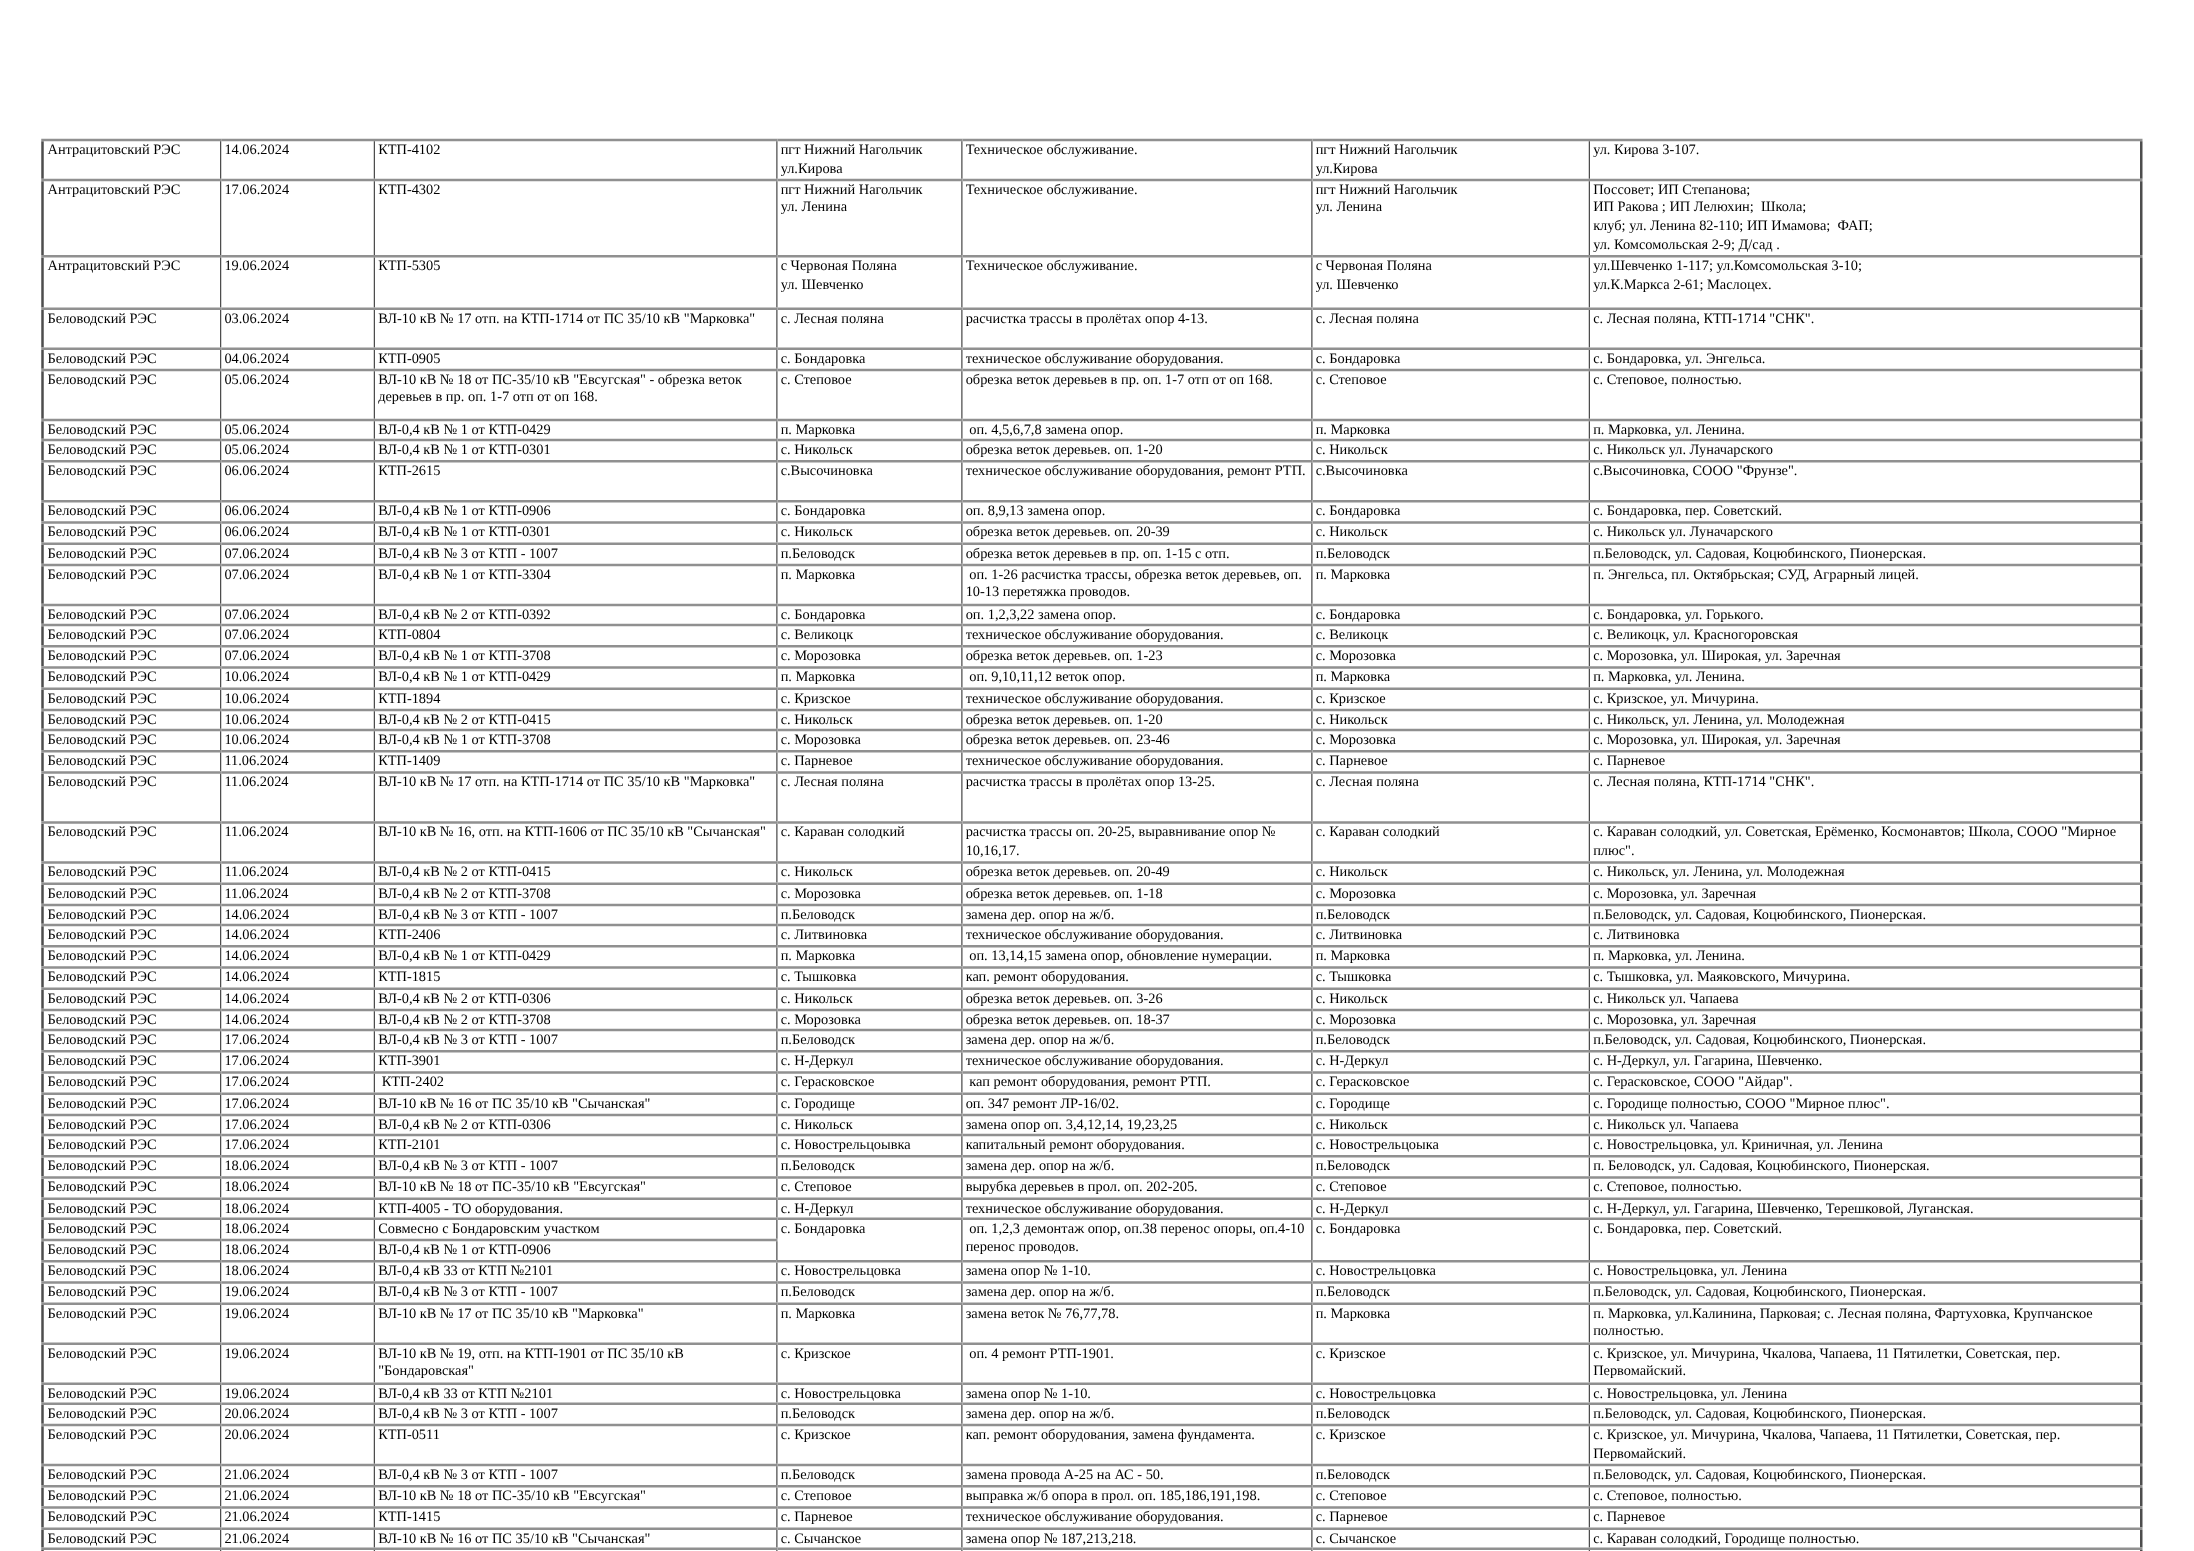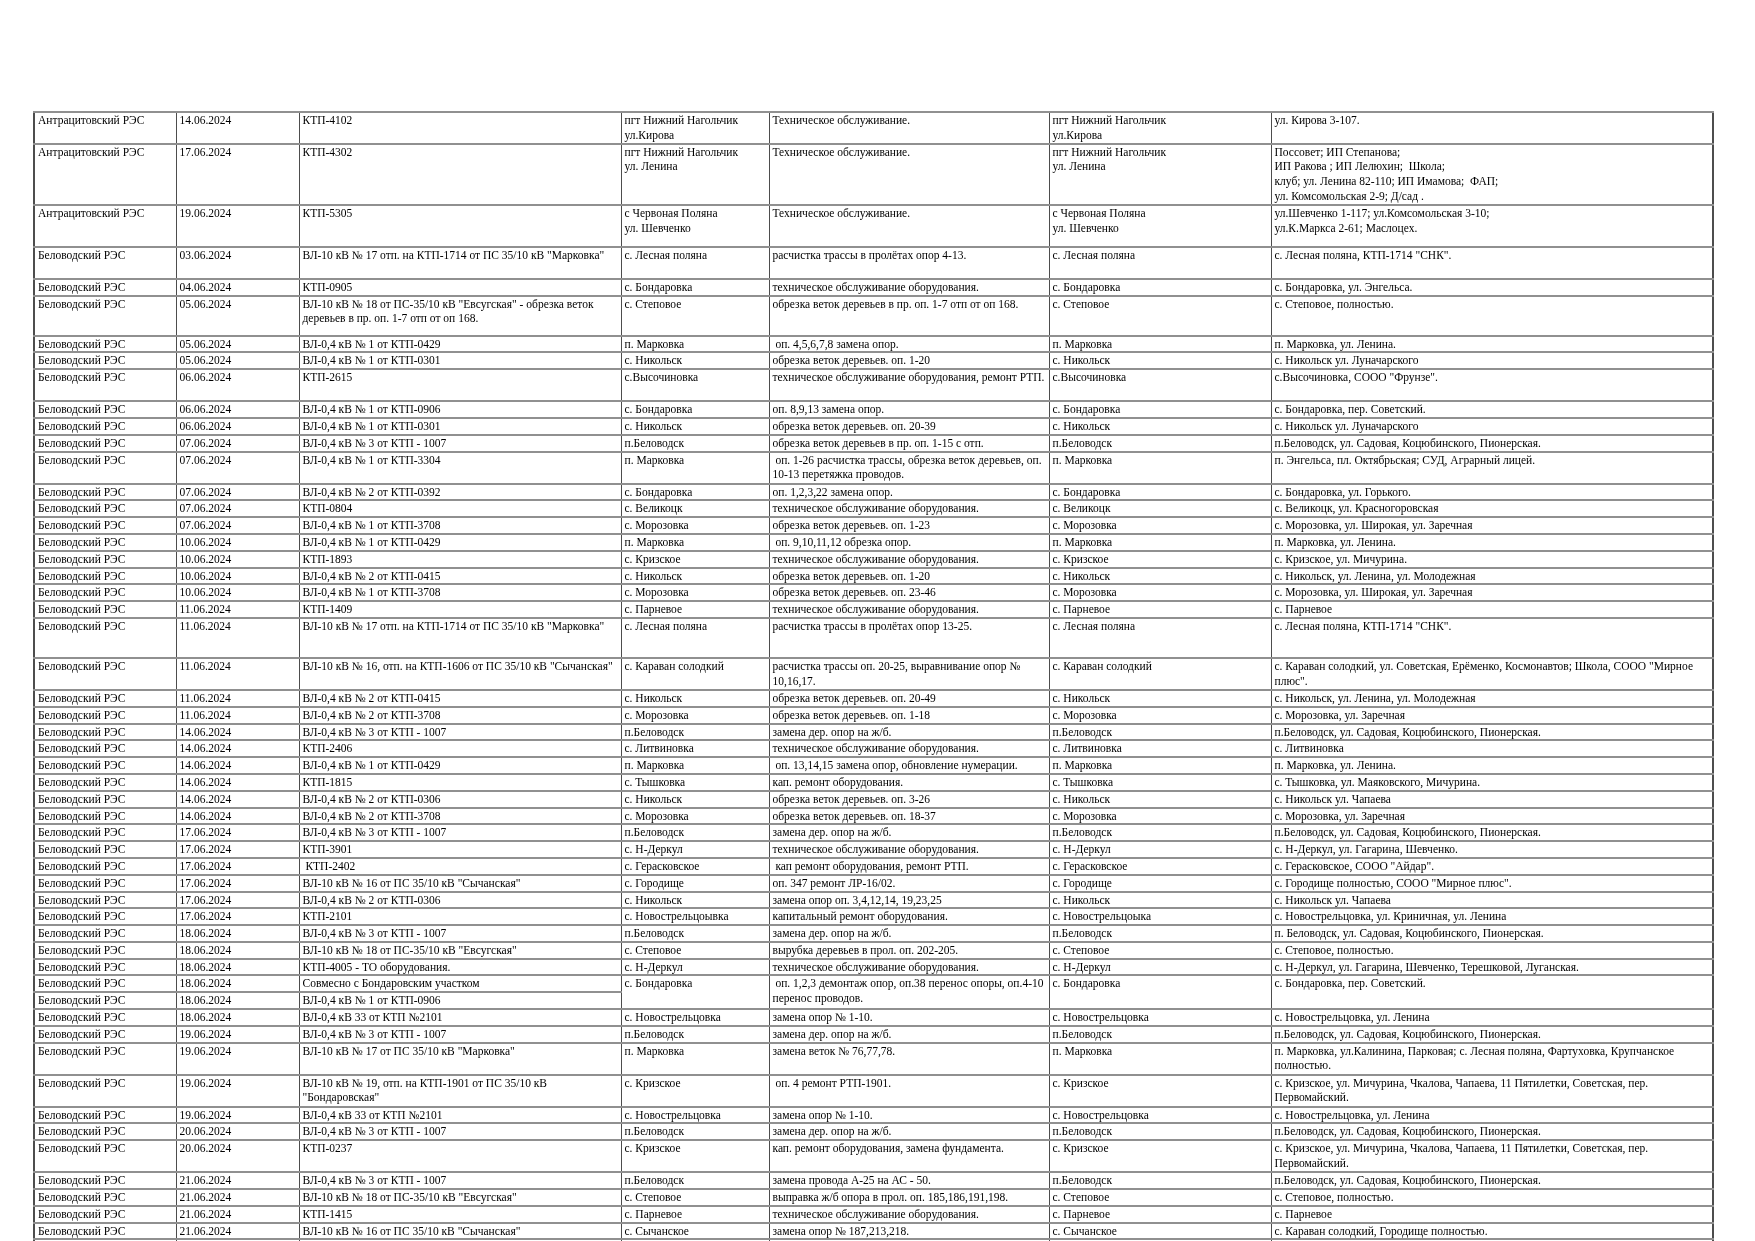--- a/index.html
+++ b/index.html
@@ -205,28 +205,28 @@
           <td>с. Морозовка</td>
           <td>обрезка веток деревьев. оп. 1-23</td>
           <td>с. Морозовка</td>
           <td>с. Морозовка, ул. Широкая, ул. Заречная</td>
         </tr>
         <tr style="height: 16px;">
           <td>Беловодский РЭС</td>
           <td>10.06.2024</td>
           <td>ВЛ-0,4 кВ № 1 от КТП-0429</td>
           <td>п. Марковка</td>
-          <td> оп. 9,10,11,12 обрезка опор.</td>
+          <td> оп. 9,10,11,12 веток опор.</td>
           <td>п. Марковка</td>
           <td>п. Марковка, ул. Ленина.</td>
         </tr>
         <tr style="height: 16px;">
           <td>Беловодский РЭС</td>
           <td>10.06.2024</td>
-          <td>КТП-1893</td>
+          <td>КТП-1894</td>
           <td>с. Кризское</td>
           <td>техническое обслуживание оборудования.</td>
           <td>с. Кризское</td>
           <td>с. Кризское, ул. Мичурина.</td>
         </tr>
         <tr style="height: 16px;">
           <td>Беловодский РЭС</td>
           <td>10.06.2024</td>
           <td>ВЛ-0,4 кВ № 2 от КТП-0415</td>
           <td>с. Никольск</td>
@@ -487,21 +487,21 @@
           <td>20.06.2024</td>
           <td>ВЛ-0,4 кВ № 3 от КТП - 1007</td>
           <td>п.Беловодск</td>
           <td>замена дер. опор на ж/б.</td>
           <td>п.Беловодск</td>
           <td>п.Беловодск, ул. Садовая, Коцюбинского, Пионерская.</td>
         </tr>
         <tr style="height: 32px;">
           <td>Беловодский РЭС</td>
           <td>20.06.2024</td>
-          <td>КТП-0237</td>
+          <td>КТП-0511</td>
           <td>с. Кризское</td>
           <td>кап. ремонт оборудования, замена фундамента.</td>
           <td>с. Кризское</td>
           <td>с. Кризское, ул. Мичурина, Чкалова, Чапаева, 11 Пятилетки, Советская, пер. Первомайский.</td>
         </tr>
         <tr style="height: 16px;">
           <td>Беловодский РЭС</td>
           <td>21.06.2024</td>
           <td>ВЛ-0,4 кВ № 3 от КТП - 1007</td>
           <td>п.Беловодск</td>

